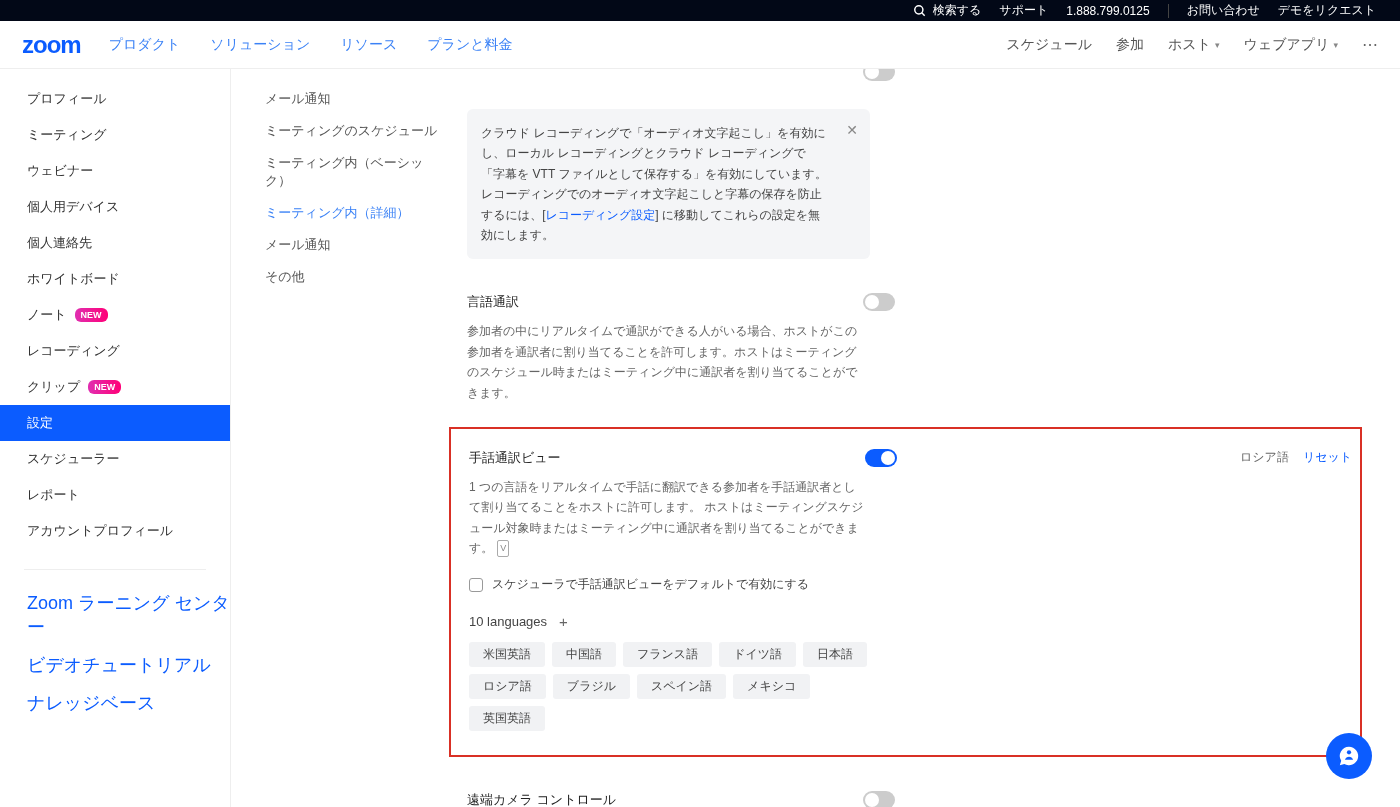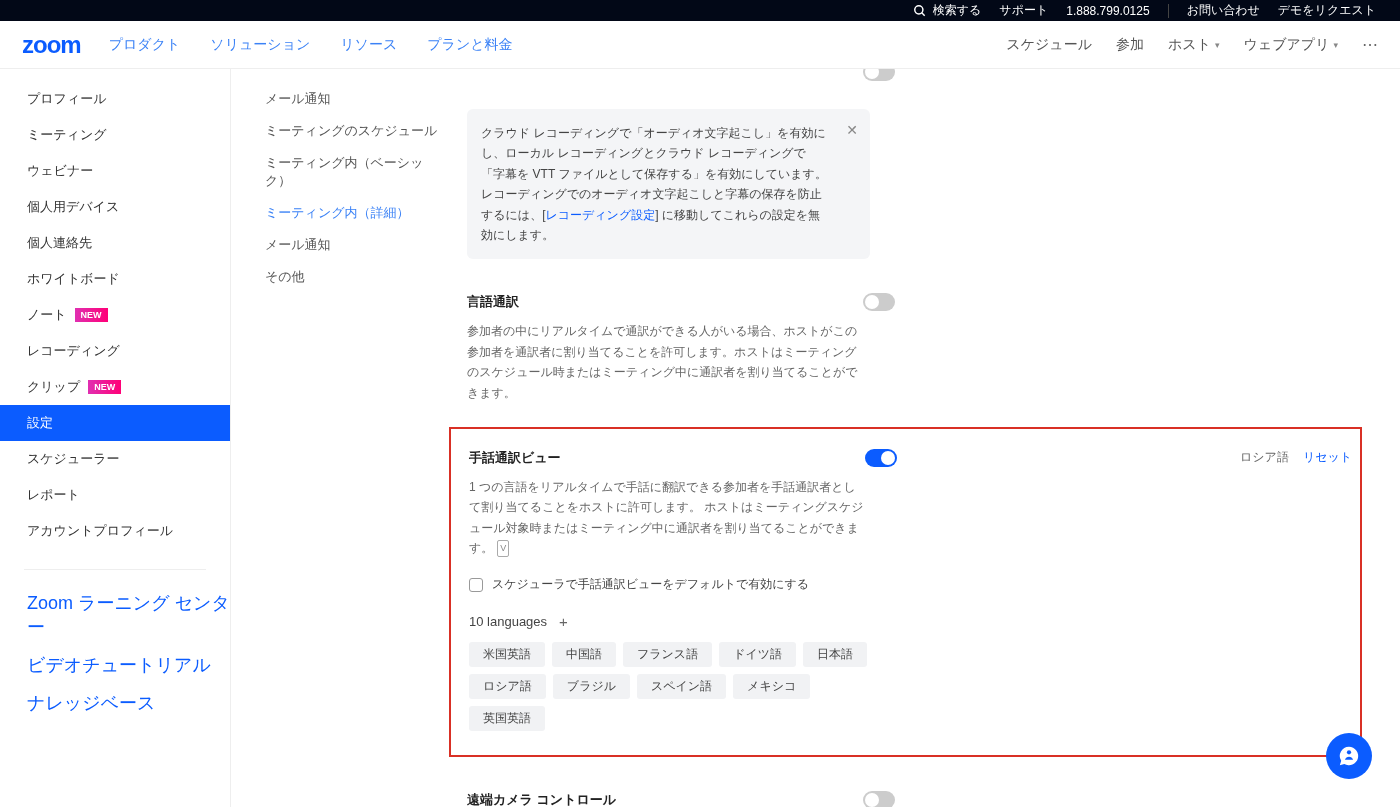--- a/index.html
+++ b/index.html
@@ -12,37 +12,37 @@
 .logo{color:#0b5cff;font-weight:700;font-size:24px;letter-spacing:-1px;margin-right:28px}
 .nav-links{display:flex;gap:30px;color:#3b82f6;font-size:14px}
 .nav-links .link{cursor:pointer}
 .nav-right{margin-left:auto;display:flex;gap:24px;color:#555;font-size:14px;align-items:flex-end}
 .nav-right .link{cursor:pointer;display:flex;align-items:center;gap:4px}
 .chev{font-size:9px;color:#888}
 .container{display:flex}
 .sidebar{width:231px;border-right:1px solid #eee;padding-top:12px}
 .sidebar .s-item{padding:9px 0 9px 27px;color:#333;font-size:13px;cursor:pointer;display:flex;align-items:center;gap:8px}
 .sidebar .s-item.active{background:#0b5cff;color:#fff}
-.sidebar .badge{background:linear-gradient(90deg,#e02fb1,#f07);color:#fff;font-size:9px;padding:2px 6px;border-radius:0;font-weight:600}
+.sidebar .badge{background:linear-gradient(90deg,#e02fb1,#f07);color:#fff;font-size:9px;padding:2px 6px;border-radius:6px;font-weight:600}
 .sidebar .sep{height:1px;background:#eee;margin:20px 24px 14px}
 .sidebar .s-link{padding:7px 0 7px 27px;color:#0b5cff;font-size:18px;cursor:pointer}
 .tabs-col{width:216px;padding:14px 0 0 34px}
 .tabs-col .t-item{padding:7px 0;color:#555;font-size:13px;cursor:pointer}
 .tabs-col .t-item.active{color:#3b82f6}
 .content{flex:1;padding:0 20px 60px 20px;overflow:hidden}
 .info-box{background:#f4f5f7;border-radius:6px;padding:14px 42px 14px 14px;margin-top:28px;position:relative;font-size:12px;line-height:1.7;color:#444;width:403px}
 .info-box .close{position:absolute;right:12px;top:10px;color:#888;cursor:pointer;font-size:14px}
 .info-box .lnk{color:#0b5cff}
 .section{display:flex;margin-top:34px;width:100%}
 .section.highlight{border:2px solid #d93025;padding:20px 0 24px 18px;margin-top:24px;margin-left:-18px}
 .section .body{width:396px}
 .section .ctrl{width:42px;margin-left:0}
 .section .side{margin-left:auto;font-size:12px;color:#666;display:flex;align-items:flex-start;gap:14px;padding-right:8px}
 .section .side .reset{color:#0b5cff;cursor:pointer}
-.section h4{font-size:13px;font-weight:700;color:#222;margin-bottom:10px}
+.section h4{font-size:13px;font-weight:400;color:#222;margin-bottom:10px}
 .section p{font-size:12px;color:#666;line-height:1.7}
 .toggle{width:32px;height:18px;border-radius:10px;position:relative;cursor:pointer}
 .toggle .knob{width:14px;height:14px;background:#fff;border-radius:50%;position:absolute;top:2px;transition:left .15s}
 .toggle.on{background:#0b5cff}
 .toggle.on .knob{left:16px}
 .toggle.off{background:#ccc}
 .toggle.off .knob{left:2px}
 .checkbox-row{display:flex;align-items:center;gap:9px;margin-top:18px;font-size:12px;color:#444}
 .checkbox{width:14px;height:14px;border:1.5px solid #999;border-radius:3px;cursor:pointer}
 .lang-head{display:flex;align-items:center;gap:12px;margin-top:20px;font-size:13px;color:#444}

